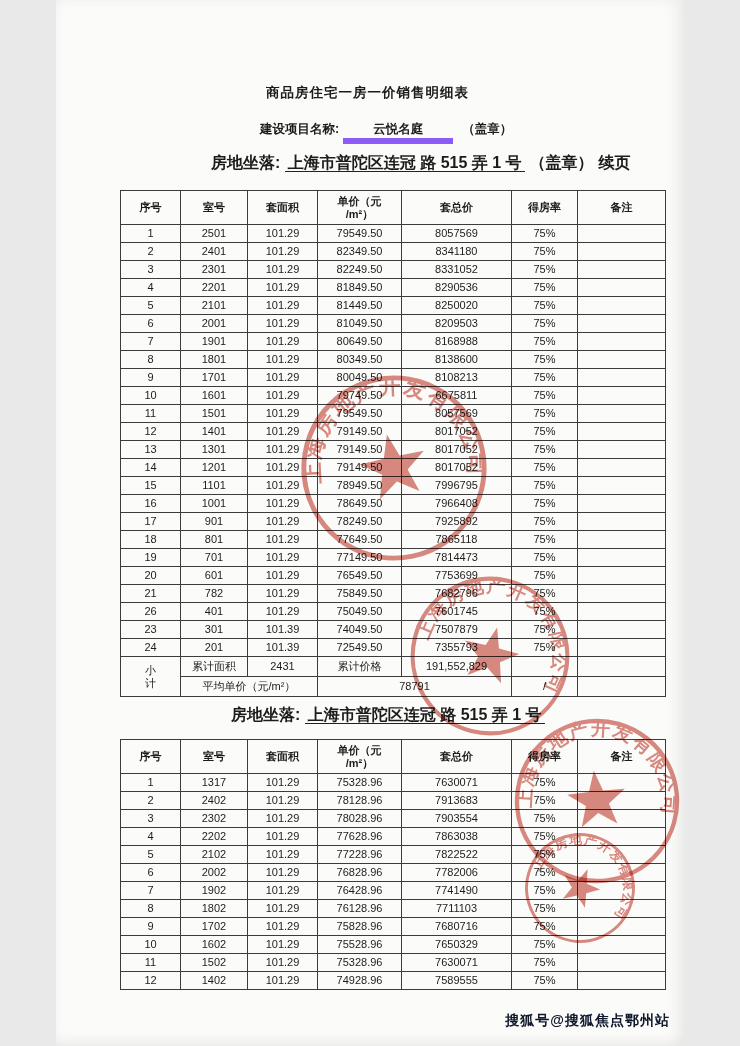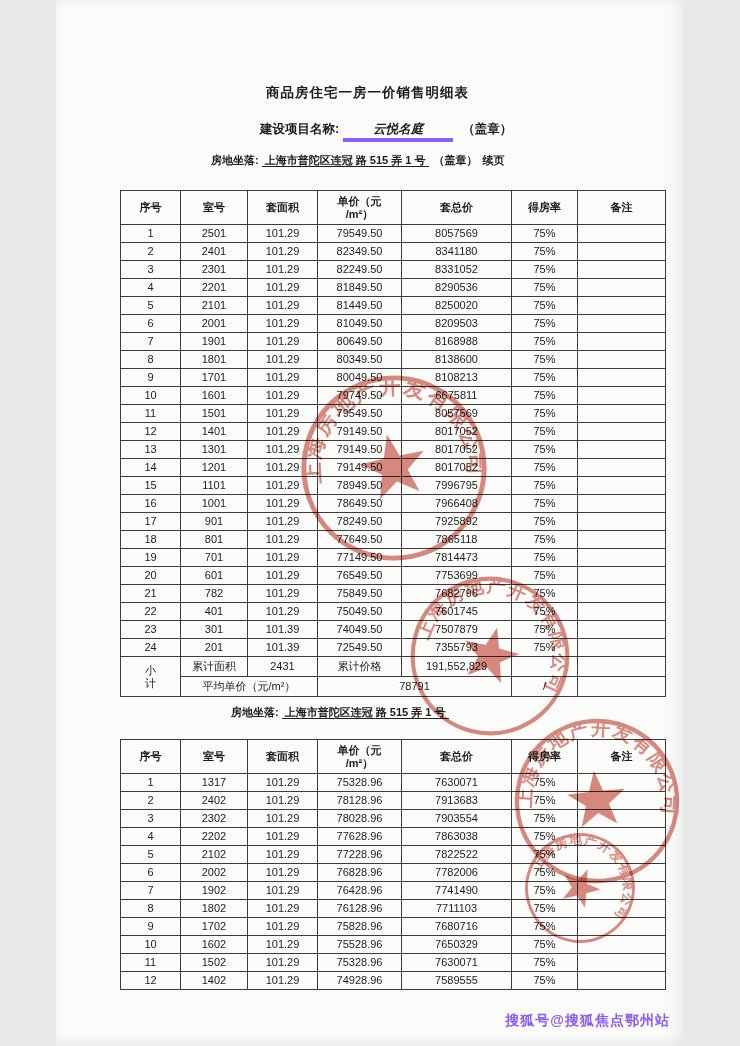--- a/index.html
+++ b/index.html
@@ -11,22 +11,22 @@
     box-shadow: inset -8px 0 14px rgba(0,0,0,0.05), inset 0 -6px 12px rgba(0,0,0,0.04);
   }
   .doc-title {
     position:absolute; left:210px; top:84px;
     font-size:13.5px; font-weight:bold; letter-spacing:1px;
   }
   .project-line {
     position:absolute; left:204px; top:121px;
     font-size:12.5px; font-weight:bold;
   }
-  .u-name { display:inline-block; border-bottom:4px solid #8b5cf6; padding:0 30px; margin:0 4px;font-style:italic; }
-  .loc-line { position:absolute; font-size:11px; font-weight:bold;text-align:center; }
+  .u-name { display:inline-block; border-bottom:6px solid #8b5cf6; padding:0 30px; margin:0 4px; }
+  .loc-line { position:absolute; font-size:16px; font-weight:bold;text-align:center; }
   .loc-1 { left:155px; top:153px; }
   .loc-2 { left:175px; top:705px; }
   .u-addr { border-bottom:1px solid #222; padding:0 3px; }
   .seal-note, .cont-note { margin-left:5px; }
 
   table.price {
     position:absolute; left:64px; width:545px;
     border-collapse:collapse; table-layout:fixed;
     font-size:11px;
     margin-top:12px;
@@ -47,21 +47,21 @@
     position:absolute; opacity:.6; mix-blend-mode:multiply; pointer-events:none;
   }
   .stamp-1 { left:240px; top:370px; width:196px; height:196px; transform:rotate(-12deg); }
   .stamp-2 { left:350px; top:572px; width:168px; height:168px; transform:rotate(14deg); }
   .stamp-3 { left:454px; top:714px; width:174px; height:174px; transform:rotate(-6deg); }
   .stamp-4 { left:466px; top:830px; width:116px; height:116px; transform:rotate(22deg); }
   .stamp text { font-family:"Liberation Sans","DejaVu Sans",sans-serif; font-weight:bold; }
 
   .watermark {
     position:absolute; right:14px; top:1012px;
-    font-size:14px; font-weight:bold; color:#8b5cf6; letter-spacing:1px;
+    font-size:14px; font-weight:bold; color:#0f172a; letter-spacing:1px;
   }
 </style>
 </head>
 <body>
 
 <div class="page">
 
   <div class="doc-title">商品房住宅一房一价销售明细表</div>
 
   <div class="project-line">
@@ -279,21 +279,21 @@
         <tr>
           <td>21</td>
           <td>782</td>
           <td>101.29</td>
           <td>75849.50</td>
           <td>7682796</td>
           <td>75%</td>
           <td></td>
         </tr>
         <tr>
-          <td>22</td>
+          <td>26</td>
           <td>401</td>
           <td>101.29</td>
           <td>75049.50</td>
           <td>7601745</td>
           <td>75%</td>
           <td></td>
         </tr>
         <tr>
           <td>23</td>
           <td>301</td>

